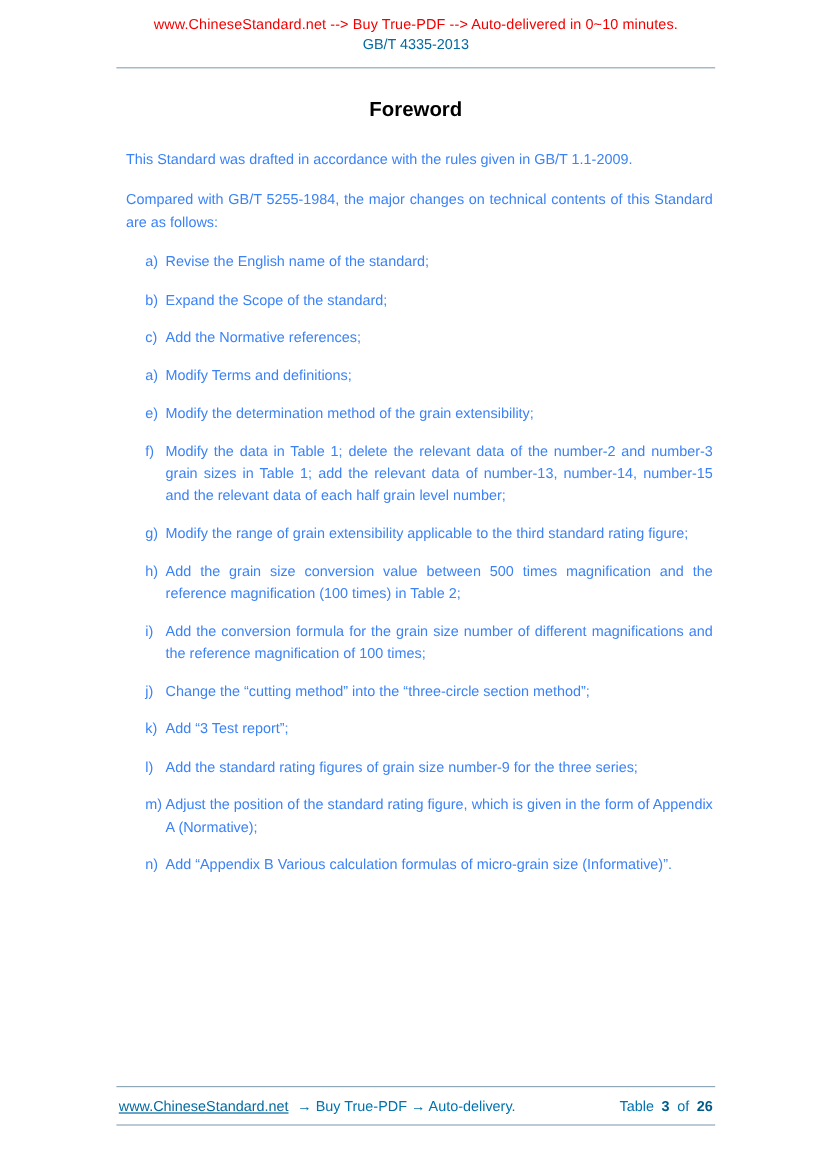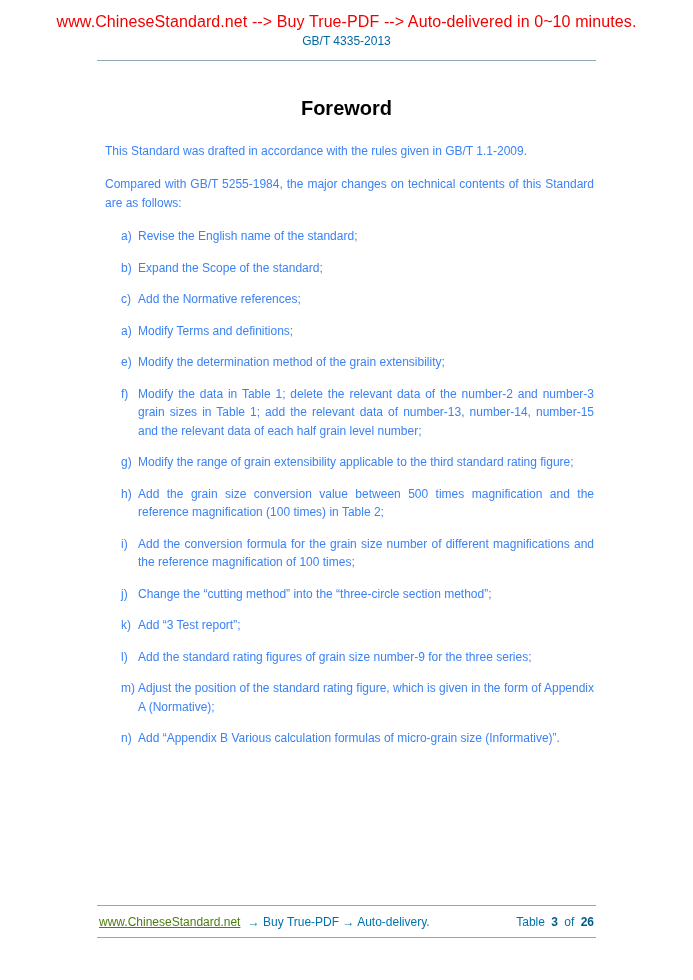--- a/index.html
+++ b/index.html
@@ -10,40 +10,40 @@
     width: 693px;
     height: 980px;
     margin: 0 auto;
     background: #ffffff;
     overflow: hidden;
     color: #111;
   }
   .top-banner {
     padding-top: 13px;
     text-align: center;
-    font-size: 16px;
+    font-size: 12px;
     color: #f20000;
     letter-spacing: 0.1px;
   }
   .doc-code {
     margin-top: 3px;
     text-align: center;
     font-size: 12px;
     color: #0369a1;
   }
   .rule {
     height: 0;
     border: none;
     border-top: 1px solid #8fa8b8;
   }
   .rule-top { margin: 12px 97px 0 97px; }
   .title {
-    margin-top: 36px;
+    margin-top: 25px;
     text-align: center;
-    font-size: 20px;
+    font-size: 17px;
     font-weight: bold;
     color: #000;
     font-family: "Liberation Sans", sans-serif;
   }
   .content {
     margin: 22px 99px 0 105px;
     font-size: 12px;
     line-height: 19px;
     color: #3b82f6;
   }
@@ -73,21 +73,21 @@
     font-size: 12px;
     color: #0073ae;
   }
   .footer-row {
     display: flex;
     justify-content: space-between;
     align-items: baseline;
     padding: 9px 2px 8px 2px;
   }
   .footer-link {
-    color: #4d7c0f;
+    color: #0369a1;
     text-decoration: underline;
     cursor: pointer;
   }
   .footer-seg { margin-left: 4px; }
   .footer-right span { margin-left: 3px; }
   .footer-right .b { font-weight: bold; color: #005b8a; }
 </style>
 </head>
 <body>
 

